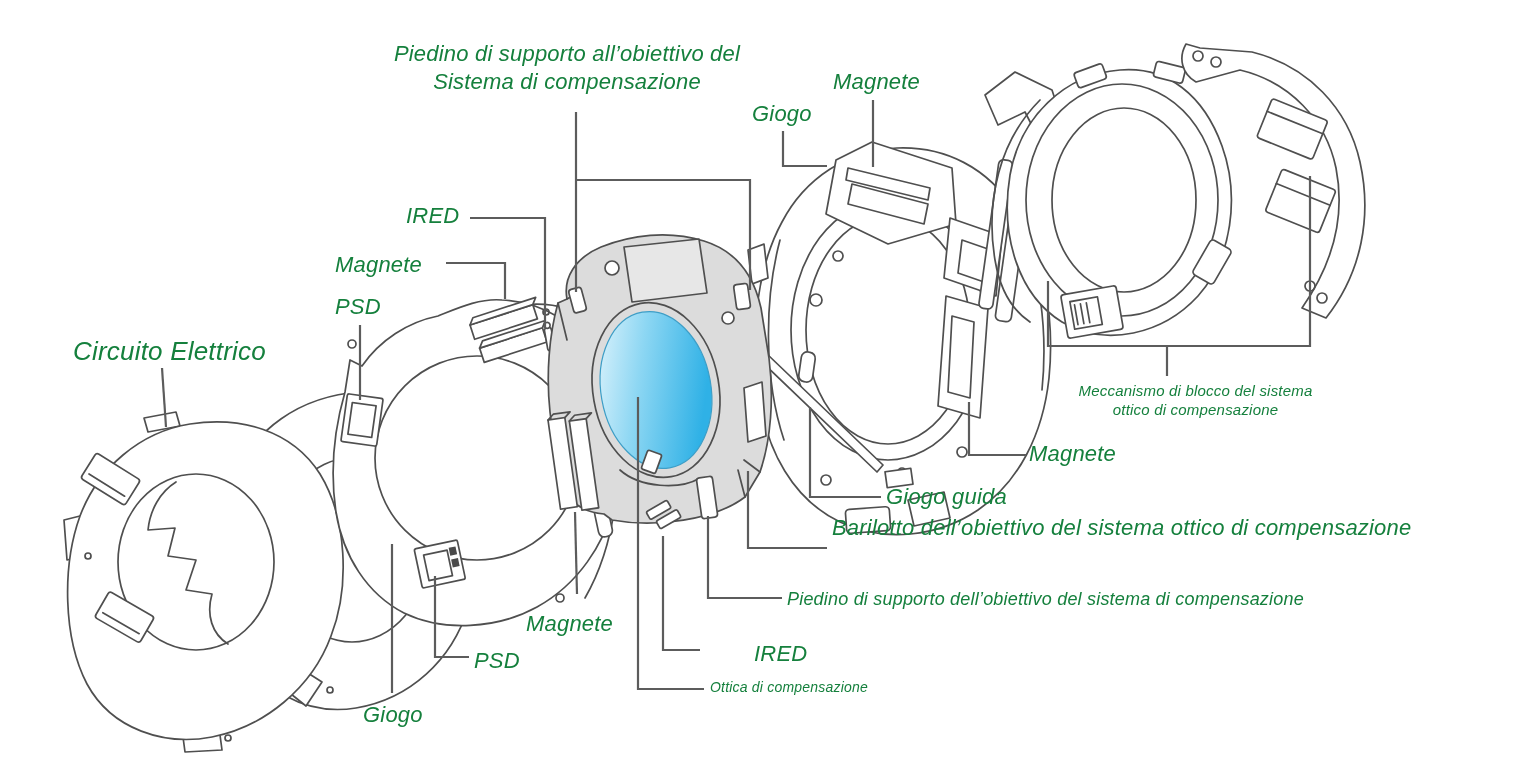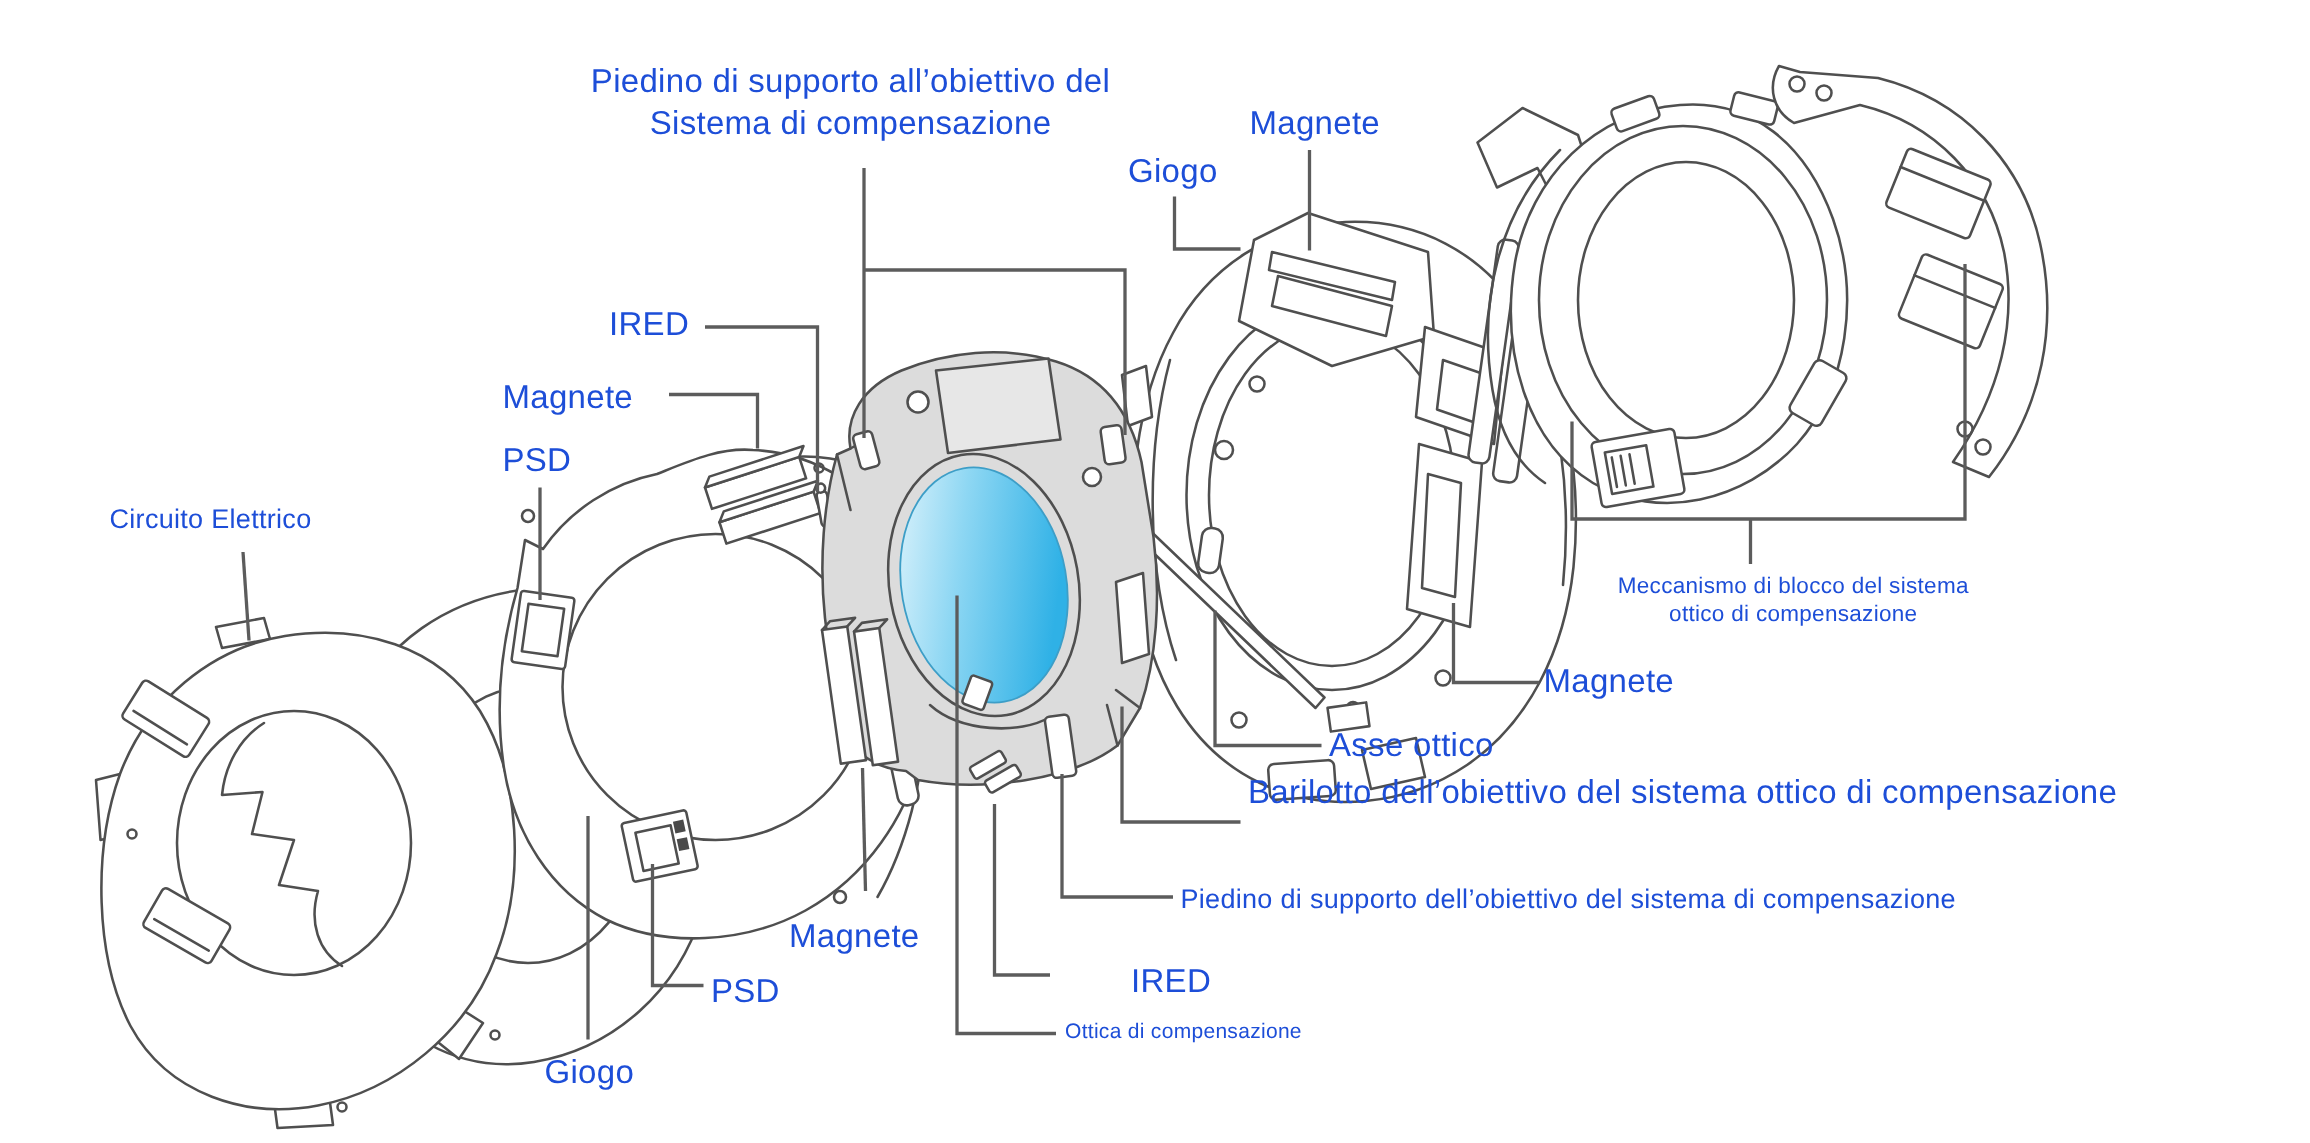--- a/index.html
+++ b/index.html
@@ -6,21 +6,21 @@
   #canvas{position:relative;width:1540px;height:762px;background:#fff;overflow:hidden;
           font-family:"Liberation Sans","DejaVu Sans",sans-serif;}
   #art{position:absolute;left:0;top:0;}
   
   #art .ln{stroke:#4f4f4f;stroke-width:1.7;fill:none;stroke-linejoin:round;stroke-linecap:round;}
   #art .w{fill:#ffffff;}
   #art .g{fill:#dcdcdc;}
   #art .lg{fill:#e7e7e7;}
   #art .dk{fill:#4a4a4a;stroke:none;}
   #leaders path{stroke:#5c5c5c;stroke-width:2.2;fill:none;stroke-linejoin:miter;stroke-linecap:butt;}
-  .lbl{position:absolute;color:#1d4ed8;line-height:1.28;white-space:pre-line;letter-spacing:0.2px;}
+  .lbl{position:absolute;color:#15803d;line-height:1.28;white-space:pre-line;letter-spacing:0.2px;font-style:italic;}
 </style>
 </head>
 <body>
 
 <div id="canvas">
   <svg id="art" width="1540" height="762" viewBox="0 0 1540 762" xmlns="http://www.w3.org/2000/svg">
     <defs>
       <linearGradient id="lensGrad" x1="0" y1="0" x2="1" y2="0.45">
         <stop offset="0" stop-color="#e9f7fd"></stop>
         <stop offset="0.45" stop-color="#8ed7f3"></stop>
@@ -238,25 +238,25 @@
   </svg>
 
   <div id="labels">
       <div class="lbl" style="left: 352px; top: 40px; width: 430px; text-align: center; font-size: 22px;">Piedino di supporto all’obiettivo del
 Sistema di compensazione</div>
       <div class="lbl" style="left: 833px; top: 68px; width: 120px; text-align: left; font-size: 22px;">Magnete</div>
       <div class="lbl" style="left: 752px; top: 100px; width: 90px; text-align: left; font-size: 22px;">Giogo</div>
       <div class="lbl" style="left: 406px; top: 202px; width: 70px; text-align: left; font-size: 22px;">IRED</div>
       <div class="lbl" style="left: 335px; top: 251px; width: 120px; text-align: left; font-size: 22px;">Magnete</div>
       <div class="lbl" style="left: 335px; top: 293px; width: 60px; text-align: left; font-size: 22px;">PSD</div>
-      <div class="lbl" style="left: 73px; top: 335px; width: 200px; text-align: left; font-size: 18px;">Circuito Elettrico</div>
+      <div class="lbl" style="left: 73px; top: 335px; width: 200px; text-align: left; font-size: 26px;">Circuito Elettrico</div>
       <div class="lbl" style="left: 1033px; top: 381px; width: 325px; text-align: center; font-size: 15px;">Meccanismo di blocco del sistema
 ottico di compensazione</div>
       <div class="lbl" style="left: 1029px; top: 440px; width: 120px; text-align: left; font-size: 22px;">Magnete</div>
-      <div class="lbl" style="left: 886px; top: 483px; width: 140px; text-align: left; font-size: 22px;">Asse ottico</div>
+      <div class="lbl" style="left: 886px; top: 483px; width: 140px; text-align: left; font-size: 22px;">Giogo guida</div>
       <div class="lbl" style="left: 832px; top: 514px; width: 700px; text-align: left; font-size: 22px;">Barilotto dell’obiettivo del sistema ottico di compensazione</div>
       <div class="lbl" style="left: 787px; top: 588px; width: 740px; text-align: left; font-size: 18px;">Piedino di supporto dell’obiettivo del sistema di compensazione</div>
       <div class="lbl" style="left: 526px; top: 610px; width: 120px; text-align: left; font-size: 22px;">Magnete</div>
       <div class="lbl" style="left: 474px; top: 647px; width: 60px; text-align: left; font-size: 22px;">PSD</div>
       <div class="lbl" style="left: 754px; top: 640px; width: 70px; text-align: left; font-size: 22px;">IRED</div>
       <div class="lbl" style="left: 710px; top: 679px; width: 300px; text-align: left; font-size: 14px;">Ottica di compensazione</div>
       <div class="lbl" style="left: 363px; top: 701px; width: 90px; text-align: left; font-size: 22px;">Giogo</div>
     </div>
 </div>
 

